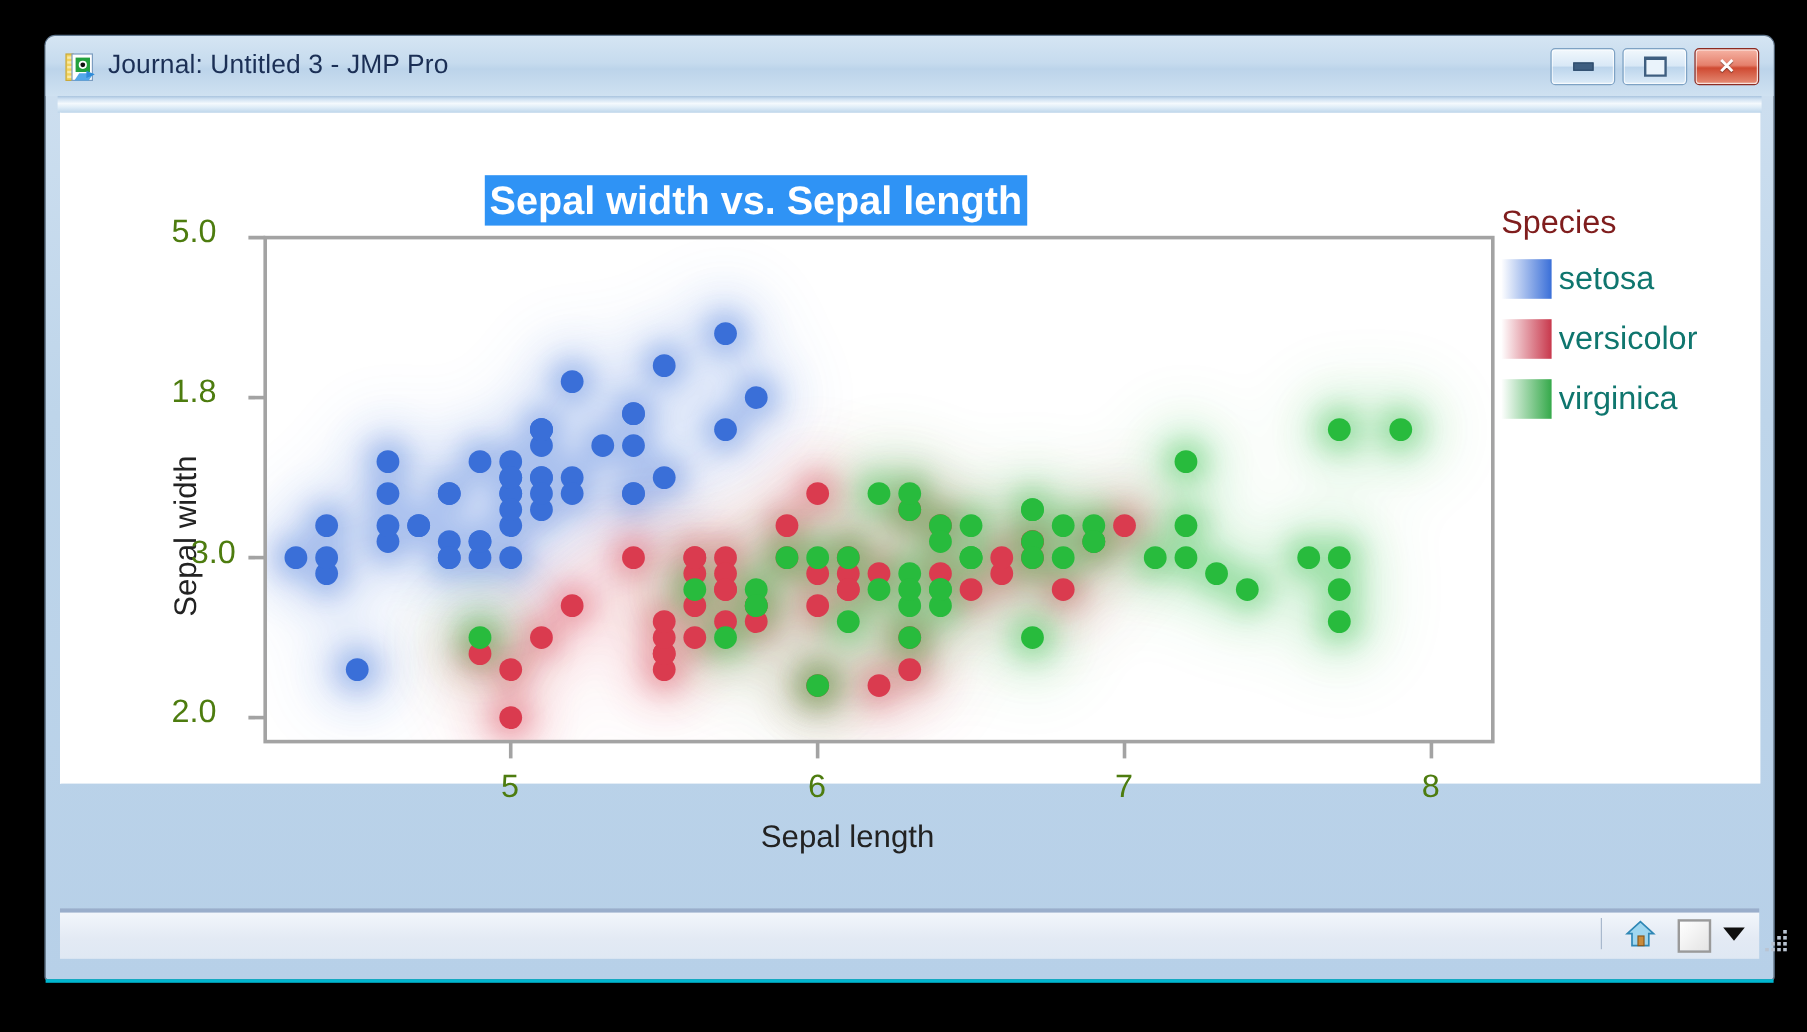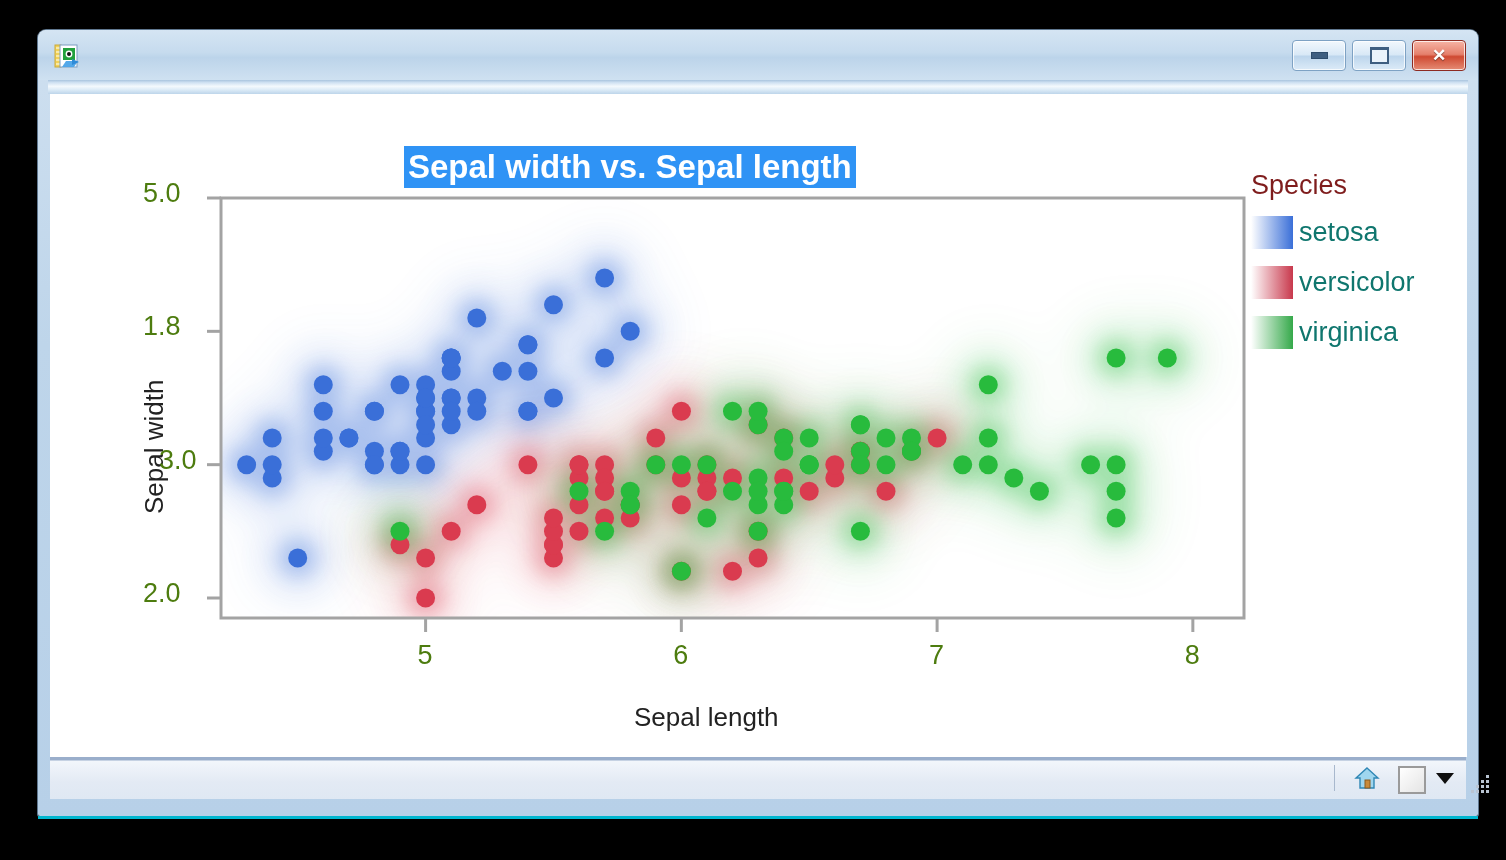--- a/index.html
+++ b/index.html
@@ -54,21 +54,21 @@
   .glyph-close { color:#fff; font-size:17px; font-weight:bold; line-height:1;
                  text-shadow: 0 1px 1px rgba(0,0,0,.45); }
 
   .toolbar-strip {
     position:absolute; left:10px; top:50px; width:1420px; height:14px;
     background: linear-gradient(180deg,#a9c4de 0%, #cfe1f2 18%, #f4f9fd 45%, #dcebf7 70%, #bdd5ea 100%);
   }
 
   
   .client {
-    position: absolute; left: 12px; top: 64px; width: 1416px; height: 663px;
+    position: absolute; left: 12px; top: 64px; width: 1416px; height: 559px;
     background: #ffffff;
     border-left: 1px solid #ffffff;
   }
 
   
   .statusbar {
     position:absolute; left:12px; top:727px; width:1416px; height:42px;
     background: linear-gradient(180deg,#9aaecb 0px,#9aaecb 3px,#f2f6fb 4px,#e3eaf4 60%,#dfe8f3 100%);
   }
   .sb-sep { position:absolute; left:1284px; top:8px; width:1px; height:26px; background:#a8b8cd; }
@@ -126,20 +126,21 @@
             <rect x="2" y="16" width="4" height="2"></rect>
           <rect x="2" y="20" width="4" height="2"></rect>
         </g>
         <rect x="6" y="2" width="17" height="22" fill="#ffffff" stroke="#7c9dc0" stroke-width="1"></rect>
         <rect x="9" y="5" width="12" height="12" fill="#23a13d"></rect>
         <circle cx="15" cy="11" r="3.4" fill="#ffffff"></circle>
         <circle cx="15" cy="11" r="2" fill="#111111"></circle>
         <path d="M12 18 L24 18 L20 24 L8 24 Z" fill="#4aa3e8" opacity=".95"></path>
         <path d="M18 16 L25 19 L18 22 Z" fill="#2f8bd8"></path>
       </svg>
+      <div class="title-text">Journal: Untitled 3 - JMP Pro</div>
 
       <div class="win-btns">
         <div class="wbtn">
           <div class="glyph-min"></div>
         </div>
         <div class="wbtn">
           <div class="glyph-max"></div>
         </div>
         <div class="wbtn close">
           <div class="glyph-close">✕</div>
@@ -792,21 +793,21 @@
             <circle cx="809.4" cy="330.7" r="9.5" fill="#28bb3d"></circle>
             <circle cx="809.4" cy="370.7" r="9.5" fill="#28bb3d"></circle>
             <circle cx="707.1" cy="437.3" r="9.5" fill="#28bb3d"></circle>
             <circle cx="758.2" cy="370.7" r="9.5" fill="#28bb3d"></circle>
             <circle cx="681.5" cy="317.3" r="9.5" fill="#28bb3d"></circle>
             <circle cx="604.8" cy="370.7" r="9.5" fill="#28bb3d"></circle>
           </g>
         </svg>
       <div id="overlay">
           <div class="chart-title" style="left: 353px; top: 52px;">Sepal width vs. Sepal length</div>
-          <div class="axis-label" style="left: 583px; top: 608px; text-align: right;">Sepal length</div>
+          <div class="axis-label" style="left: 583px; top: 588px; text-align: right;">Sepal length</div>
           <div class="axis-label ylabel" style="left: 88px; top: 420px;">Sepal width</div>
           <div class="tick-text" style="left: 366.6px; top: 546px;">5</div>
           <div class="tick-text" style="left: 622.35px; top: 546px;">6</div>
           <div class="tick-text" style="left: 878.1px; top: 546px;">7</div>
           <div class="tick-text" style="left: 1133.85px; top: 546px;">8</div>
           <div class="tick-text" style="left: 92px; top: 484px;">2.0</div>
           <div class="tick-text" style="left: 92px; top: 350.667px; margin-left: 16px;">3.0</div>
           <div class="tick-text" style="left: 92px; top: 217.333px;">1.8</div>
           <div class="tick-text" style="left: 92px; top: 84px;">5.0</div>
           <div class="legend-title" style="left: 1200px; top: 76px;">Species</div>

